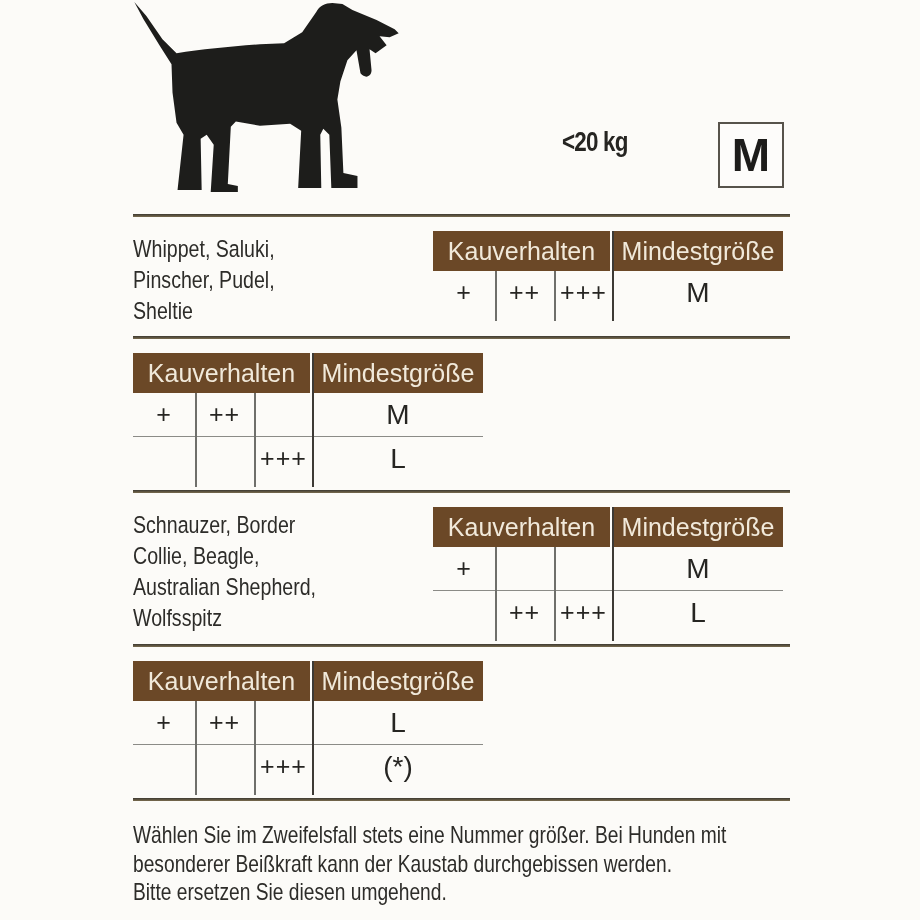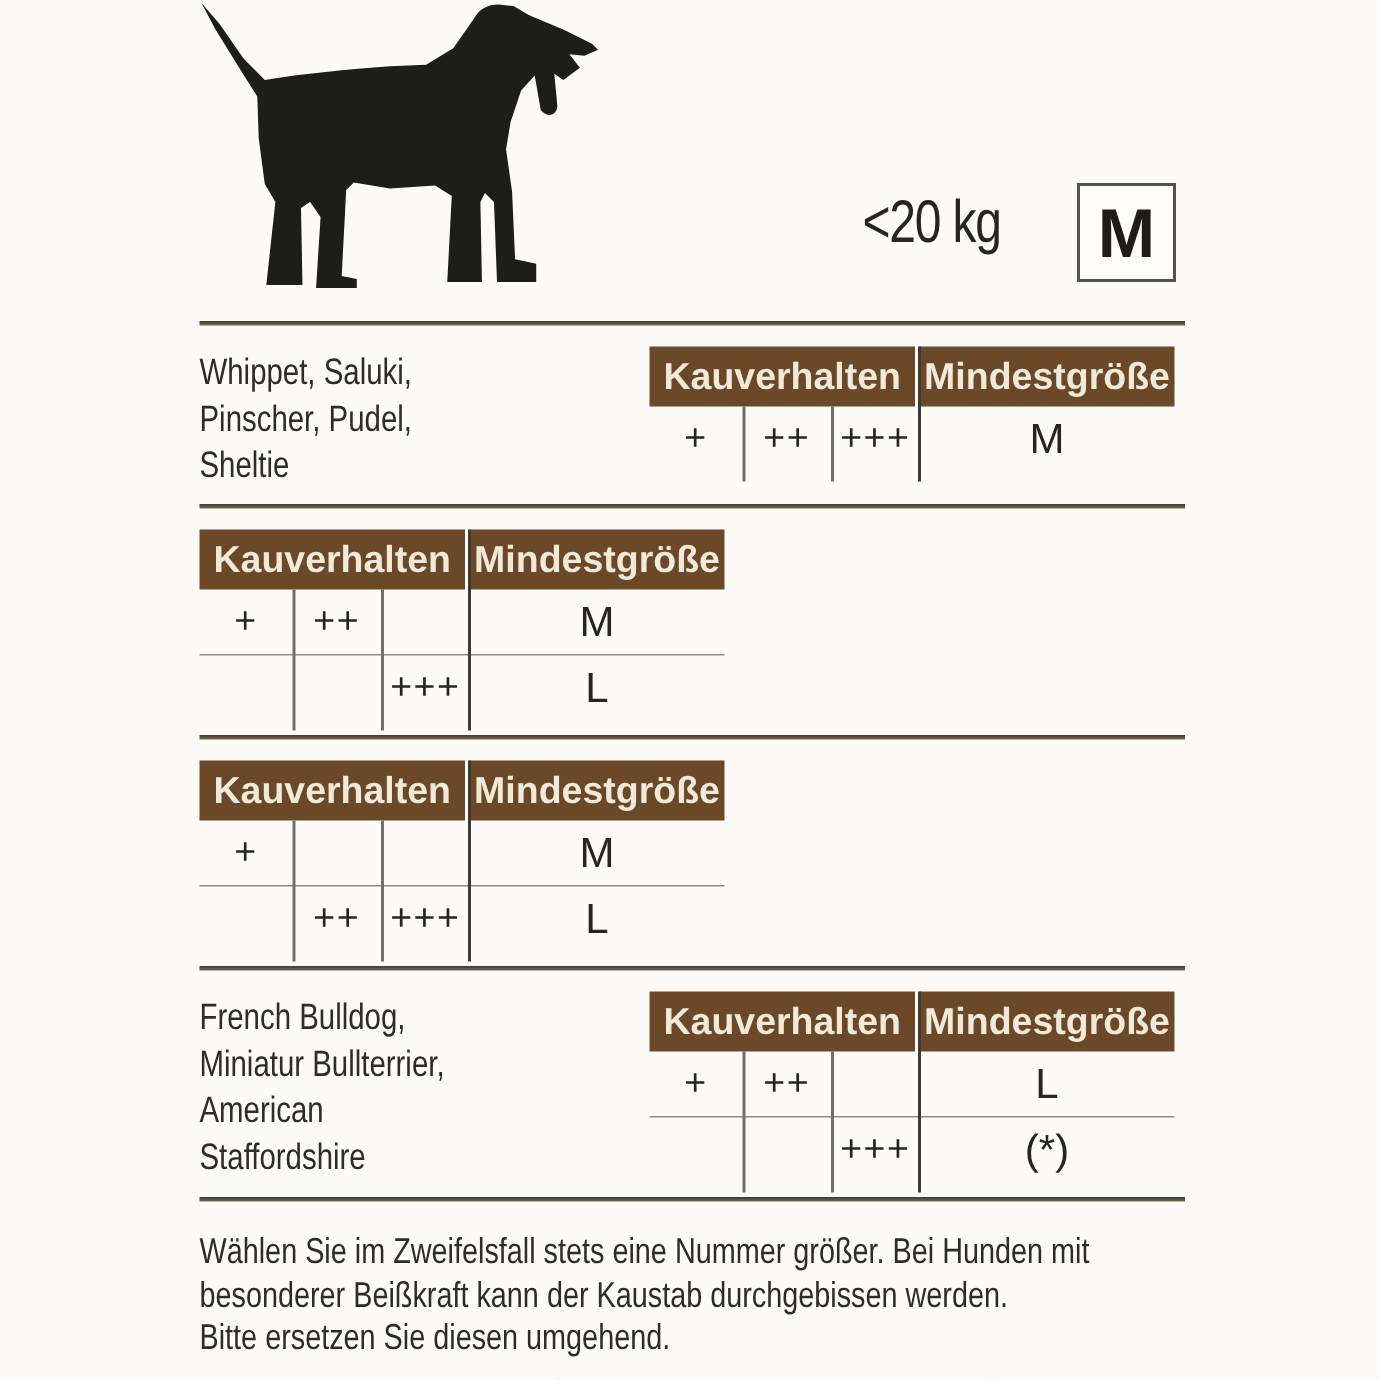--- a/index.html
+++ b/index.html
@@ -18,36 +18,36 @@
     width:920px;height:920px;overflow:hidden;
     background:var(--bg);
     font-family:"Liberation Sans","DejaVu Sans",sans-serif;
     color:var(--text);
   }
   .page{position:relative;width:920px;height:920px;box-sizing:border-box;
     padding:0 130px 0 133px;}
   
   .hero{position:relative;height:214px;}
   .dog{position:absolute;left:-2px;top:2px;width:272px;height:193px;}
-  .weight{position:absolute;left:442px;top:126px;font-size:40px;font-weight:normal;
+  .weight{position:absolute;left:429px;top:126px;font-size:28px;font-weight:bold;
     letter-spacing:-1px;white-space:nowrap;}
   .size-badge{position:absolute;left:585px;top:122px;width:62px;height:62px;
     border:2.5px solid #57534b;background:#fdfcfa;display:flex;align-items:center;
     justify-content:center;font-size:46px;font-weight:bold;color:#1d1c1a;}
   .cx{display:inline-block;transform:scaleX(0.8);transform-origin:0 50%;}
   
   .rule{height:3px;background:linear-gradient(to bottom,var(--rule-top),var(--rule-bot));}
   
   .section{display:flex;align-items:flex-start;
     padding:14px 0 10px 0;}
   .breeds-col{width:300px;overflow:visible;}
   .breeds{width:375px;transform:scaleX(0.8);transform-origin:0 0;
     font-size:24.5px;line-height:31px;white-space:pre-line;margin-top:2px;color:#2d2c29;}
   .chew-table{width:350px;}
-  .thead{display:flex;font-weight:bold;}
+  .thead{display:flex;}
   .th{height:40px;line-height:40px;background:var(--brown);color:var(--cream);
     text-align:center;font-size:25px;box-sizing:border-box;}
   .th-kau{width:177px;margin-right:3px;}
   .th-min{flex:1;}
   .tbody{position:relative;}
   .vl{position:absolute;top:0;width:1.5px;background:var(--vline);
     height:calc(100% + 7px);}
   .vl-dark{width:2.5px;background:var(--vline-dark);top:-40px;height:calc(100% + 47px);}
   .trow{display:flex;height:43px;align-items:center;}
   .trow + .trow{border-top:1.5px solid var(--thin-line);}
@@ -133,20 +133,26 @@
               <div class="scell">L</div>
             </div>
             <div class="vl" style="left: 62px;"></div>
             <div class="vl" style="left: 121px;"></div>
             <div class="vl vl-dark" style="left: 178.5px;"></div>
           </div>
     </div>
   </section>
 <div class="rule"></div>
   <section class="section">
+    <div class="breeds-col">
+      <div class="breeds">Schnauzer, Border
+Collie, Beagle,
+Australian Shepherd,
+Wolfsspitz</div>
+    </div>
     <div class="chew-table">
       <div class="thead">
         <div class="th th-kau">Kauverhalten</div>
         <div class="th th-min">Mindestgröße</div>
       </div>
       <div class="tbody">
             <div class="trow">
               <div class="ccell c1">+</div>
               <div class="ccell c2"></div>
               <div class="ccell c3"></div>
@@ -159,26 +165,20 @@
               <div class="scell">L</div>
             </div>
             <div class="vl" style="left: 62px;"></div>
             <div class="vl" style="left: 121px;"></div>
             <div class="vl vl-dark" style="left: 178.5px;"></div>
           </div>
     </div>
   </section>
 <div class="rule"></div>
   <section class="section">
-    <div class="breeds-col">
-      <div class="breeds">French Bulldog,
-Miniatur Bullterrier,
-American
-Staffordshire</div>
-    </div>
     <div class="chew-table">
       <div class="thead">
         <div class="th th-kau">Kauverhalten</div>
         <div class="th th-min">Mindestgröße</div>
       </div>
       <div class="tbody">
             <div class="trow">
               <div class="ccell c1">+</div>
               <div class="ccell c2">++</div>
               <div class="ccell c3"></div>

